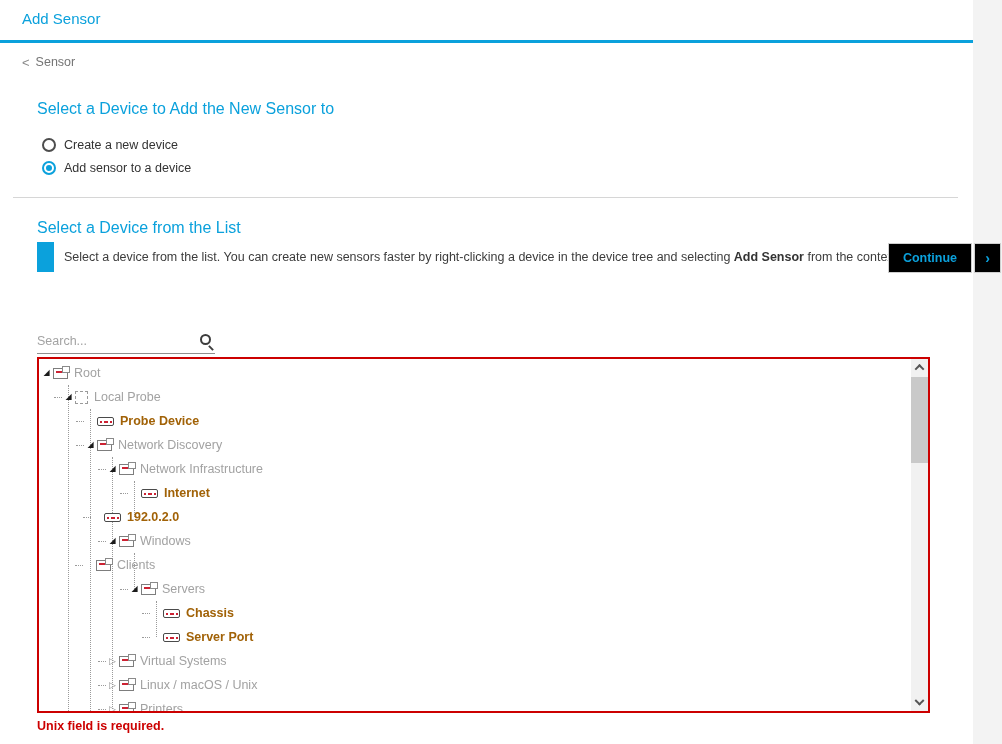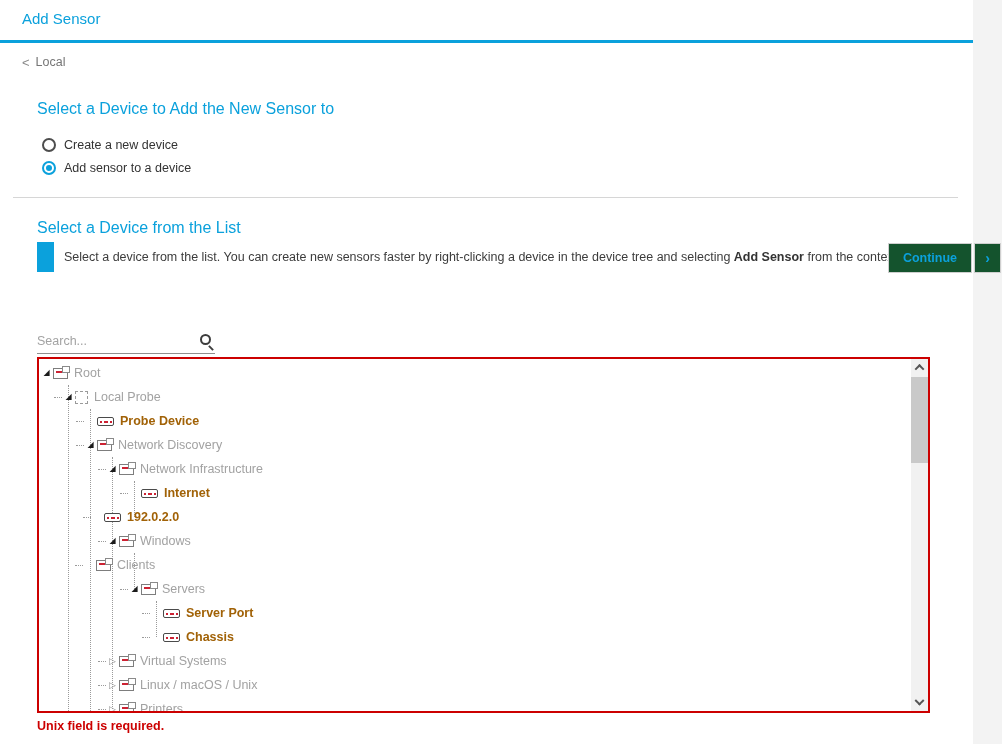--- a/index.html
+++ b/index.html
@@ -26,21 +26,21 @@
   .radio-circle.selected { border-color:#0ba1dc; }
   .radio-circle.selected::after { content:""; position:absolute; left:2px; top:2px; width:6px; height:6px; border-radius:50%; background:#0ba1dc; }
   .radio-label { font-size:12.5px; color:#333; }
 
   .divider { position:absolute; left:13px; top:197px; width:945px; height:1px; background:#d6d6d6; }
 
   .info-icon { position:absolute; left:37px; top:242px; width:17px; height:30px; background:#0ba1dc; }
   .info-text { position:absolute; left:64px; top:242px; height:30px; line-height:30px; font-size:12.5px; color:#3c3c3c; white-space:nowrap; }
   .info-text b { font-weight:700; color:#333; }
 
-  .btn { position:absolute; top:243px; height:30px; background:#14532d; border:1px solid #cfcfcf; color:#0ba1dc; display:flex; align-items:center; justify-content:center; cursor:pointer; }
+  .btn { position:absolute; top:243px; height:30px; background:#000000; border:1px solid #cfcfcf; color:#0ba1dc; display:flex; align-items:center; justify-content:center; cursor:pointer; }
   .btn-continue { left:888px; width:84px; font-size:12.5px; font-weight:700; }
   .btn-arrow { left:974px; width:27px; font-size:14px; font-weight:700; }
 
   .search-wrap { position:absolute; left:37px; top:331px; width:178px; }
   .search-input { width:178px; border:none; border-bottom:1px solid #8f8f8f; background:transparent; font-family:"Liberation Sans",sans-serif; font-size:12.5px; color:#1d4ed8; padding:3px 20px 5px 0; outline:none; }
   .search-input::placeholder { color:#a3a3a3; }
   .mag-icon { position:absolute; left:163px; top:3px; width:11px; height:11px; border:2px solid #3d3d3d; border-radius:50%; }
   .mag-icon::after { content:""; position:absolute; left:8px; top:9px; width:2px; height:6px; background:#3d3d3d; transform:rotate(-45deg); }
 
   .tree-box { position:absolute; left:37px; top:357px; width:893px; height:356px; border:2px solid #cc0000; background:#fff; }
@@ -77,21 +77,21 @@
 <body>
 
 <div class="page">
   <div class="right-strip"></div>
 
   <div class="app-title">Add Sensor</div>
   <div class="title-rule"></div>
 
   <div class="cancel-link">
     <span class="cancel-chevron">&lt;</span>
-    <span>Local</span>
+    <span>Sensor</span>
   </div>
 
   <div class="h-section h1">Select a Device to Add the New Sensor to</div>
 
   <div class="radio-group">
     <div class="radio-row">
       <span class="radio-circle"></span>
       <span class="radio-label">Create a new device</span>
     </div>
     <div class="radio-row">
@@ -182,27 +182,27 @@
         <div class="tree-row" style="padding-left: 81px;">
     <span class="connector"></span>
     <span class="exp-slot exp-open">◢</span>
     <span class="node-icon icon-group"></span>
     <span class="tree-label lbl-muted">Servers</span>
   </div>
         <div class="tree-row" style="padding-left: 103px;">
     <span class="connector"></span>
     <span class="exp-slot"></span>
     <span class="node-icon icon-device"></span>
+    <span class="tree-label lbl-device">Chassis</span>
+  </div>
+        <div class="tree-row" style="padding-left: 103px;">
+    <span class="connector"></span>
+    <span class="exp-slot"></span>
+    <span class="node-icon icon-device"></span>
     <span class="tree-label lbl-device">Server Port</span>
-  </div>
-        <div class="tree-row" style="padding-left: 103px;">
-    <span class="connector"></span>
-    <span class="exp-slot"></span>
-    <span class="node-icon icon-device"></span>
-    <span class="tree-label lbl-device">Chassis</span>
   </div>
         <div class="tree-row" style="padding-left: 59px;">
     <span class="connector"></span>
     <span class="exp-slot exp-closed">▷</span>
     <span class="node-icon icon-group"></span>
     <span class="tree-label lbl-muted">Virtual Systems</span>
   </div>
         <div class="tree-row" style="padding-left: 59px;">
     <span class="connector"></span>
     <span class="exp-slot exp-closed">▷</span>

